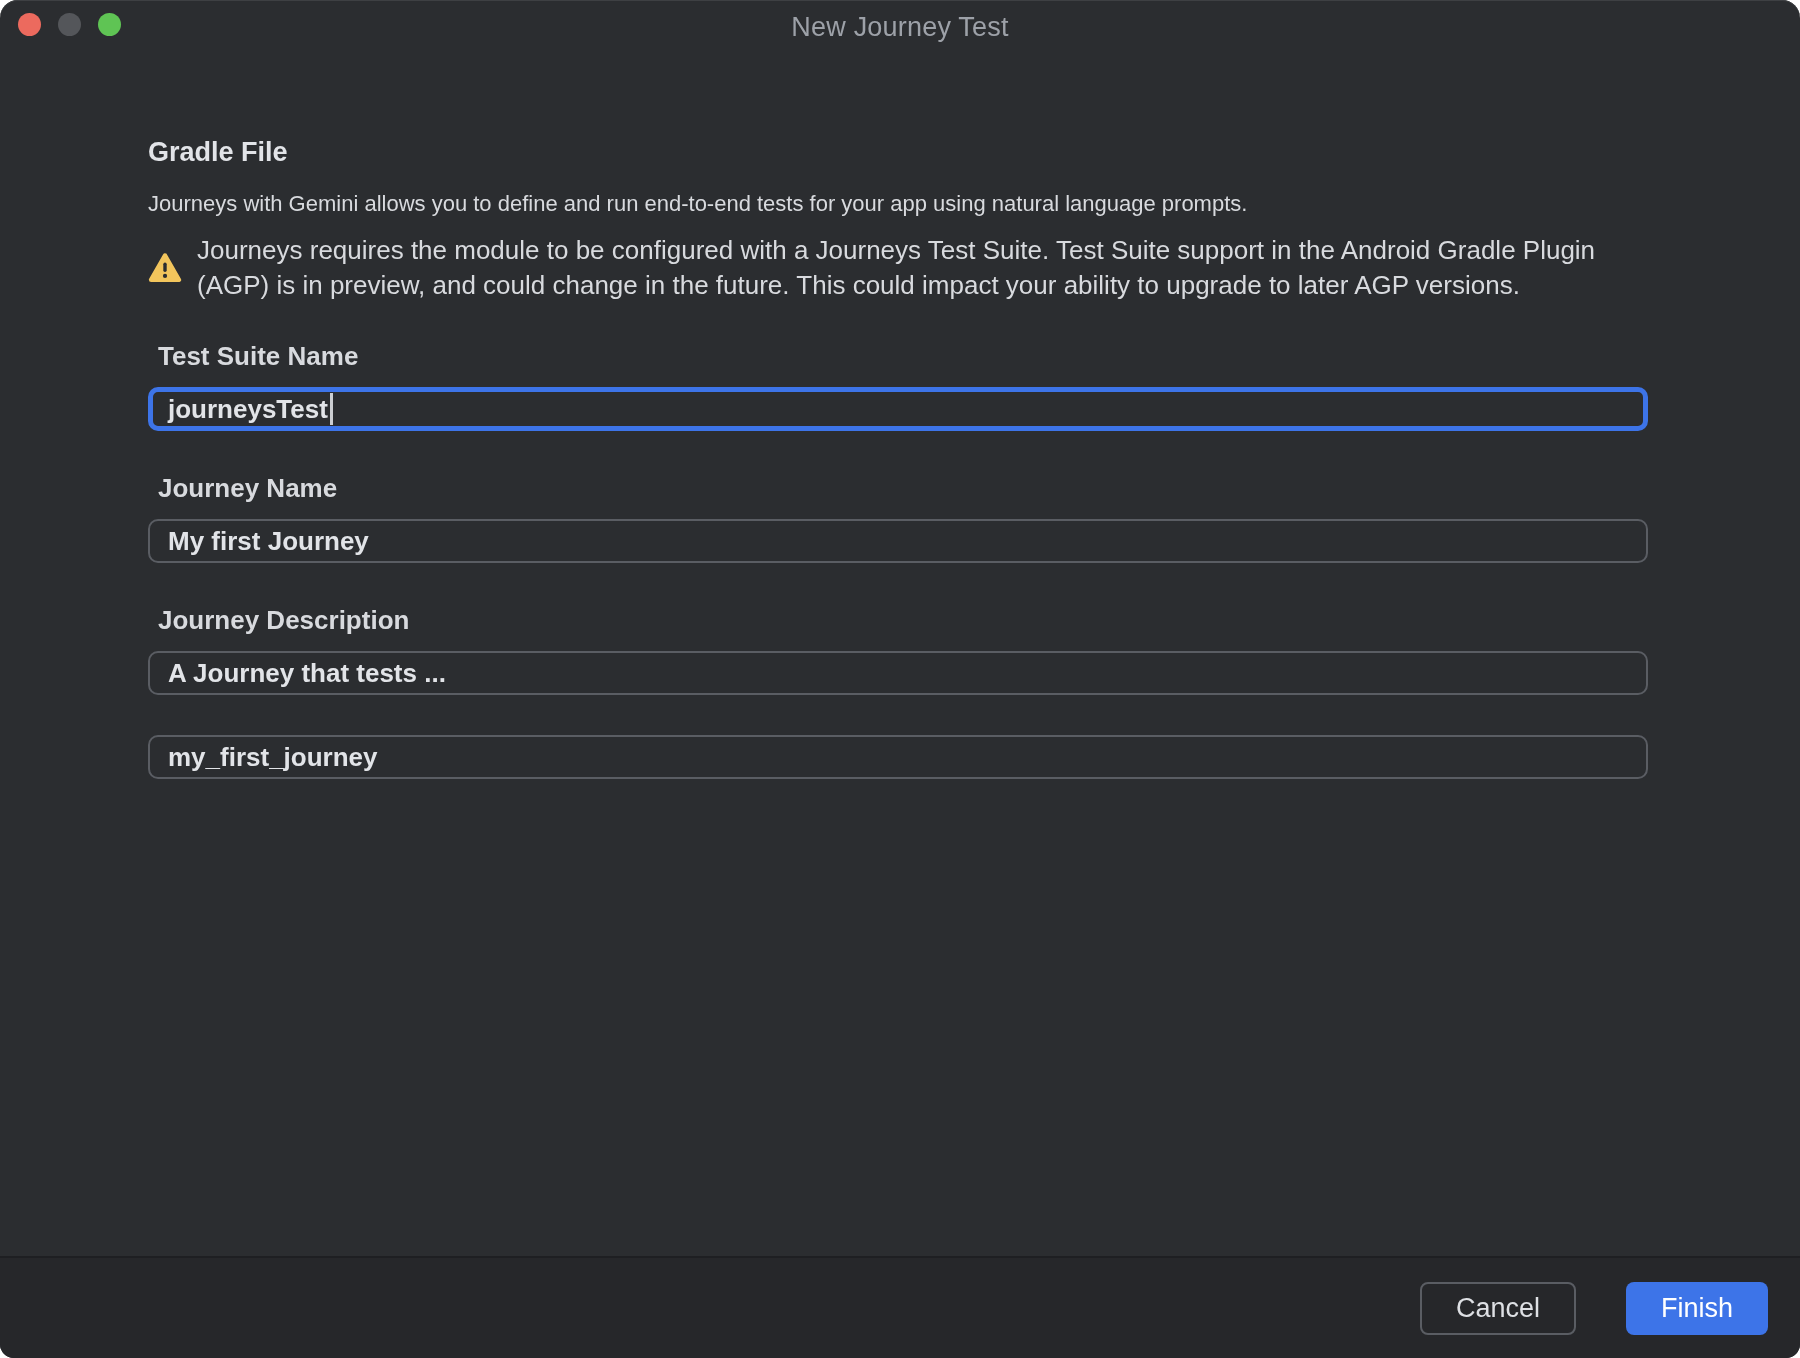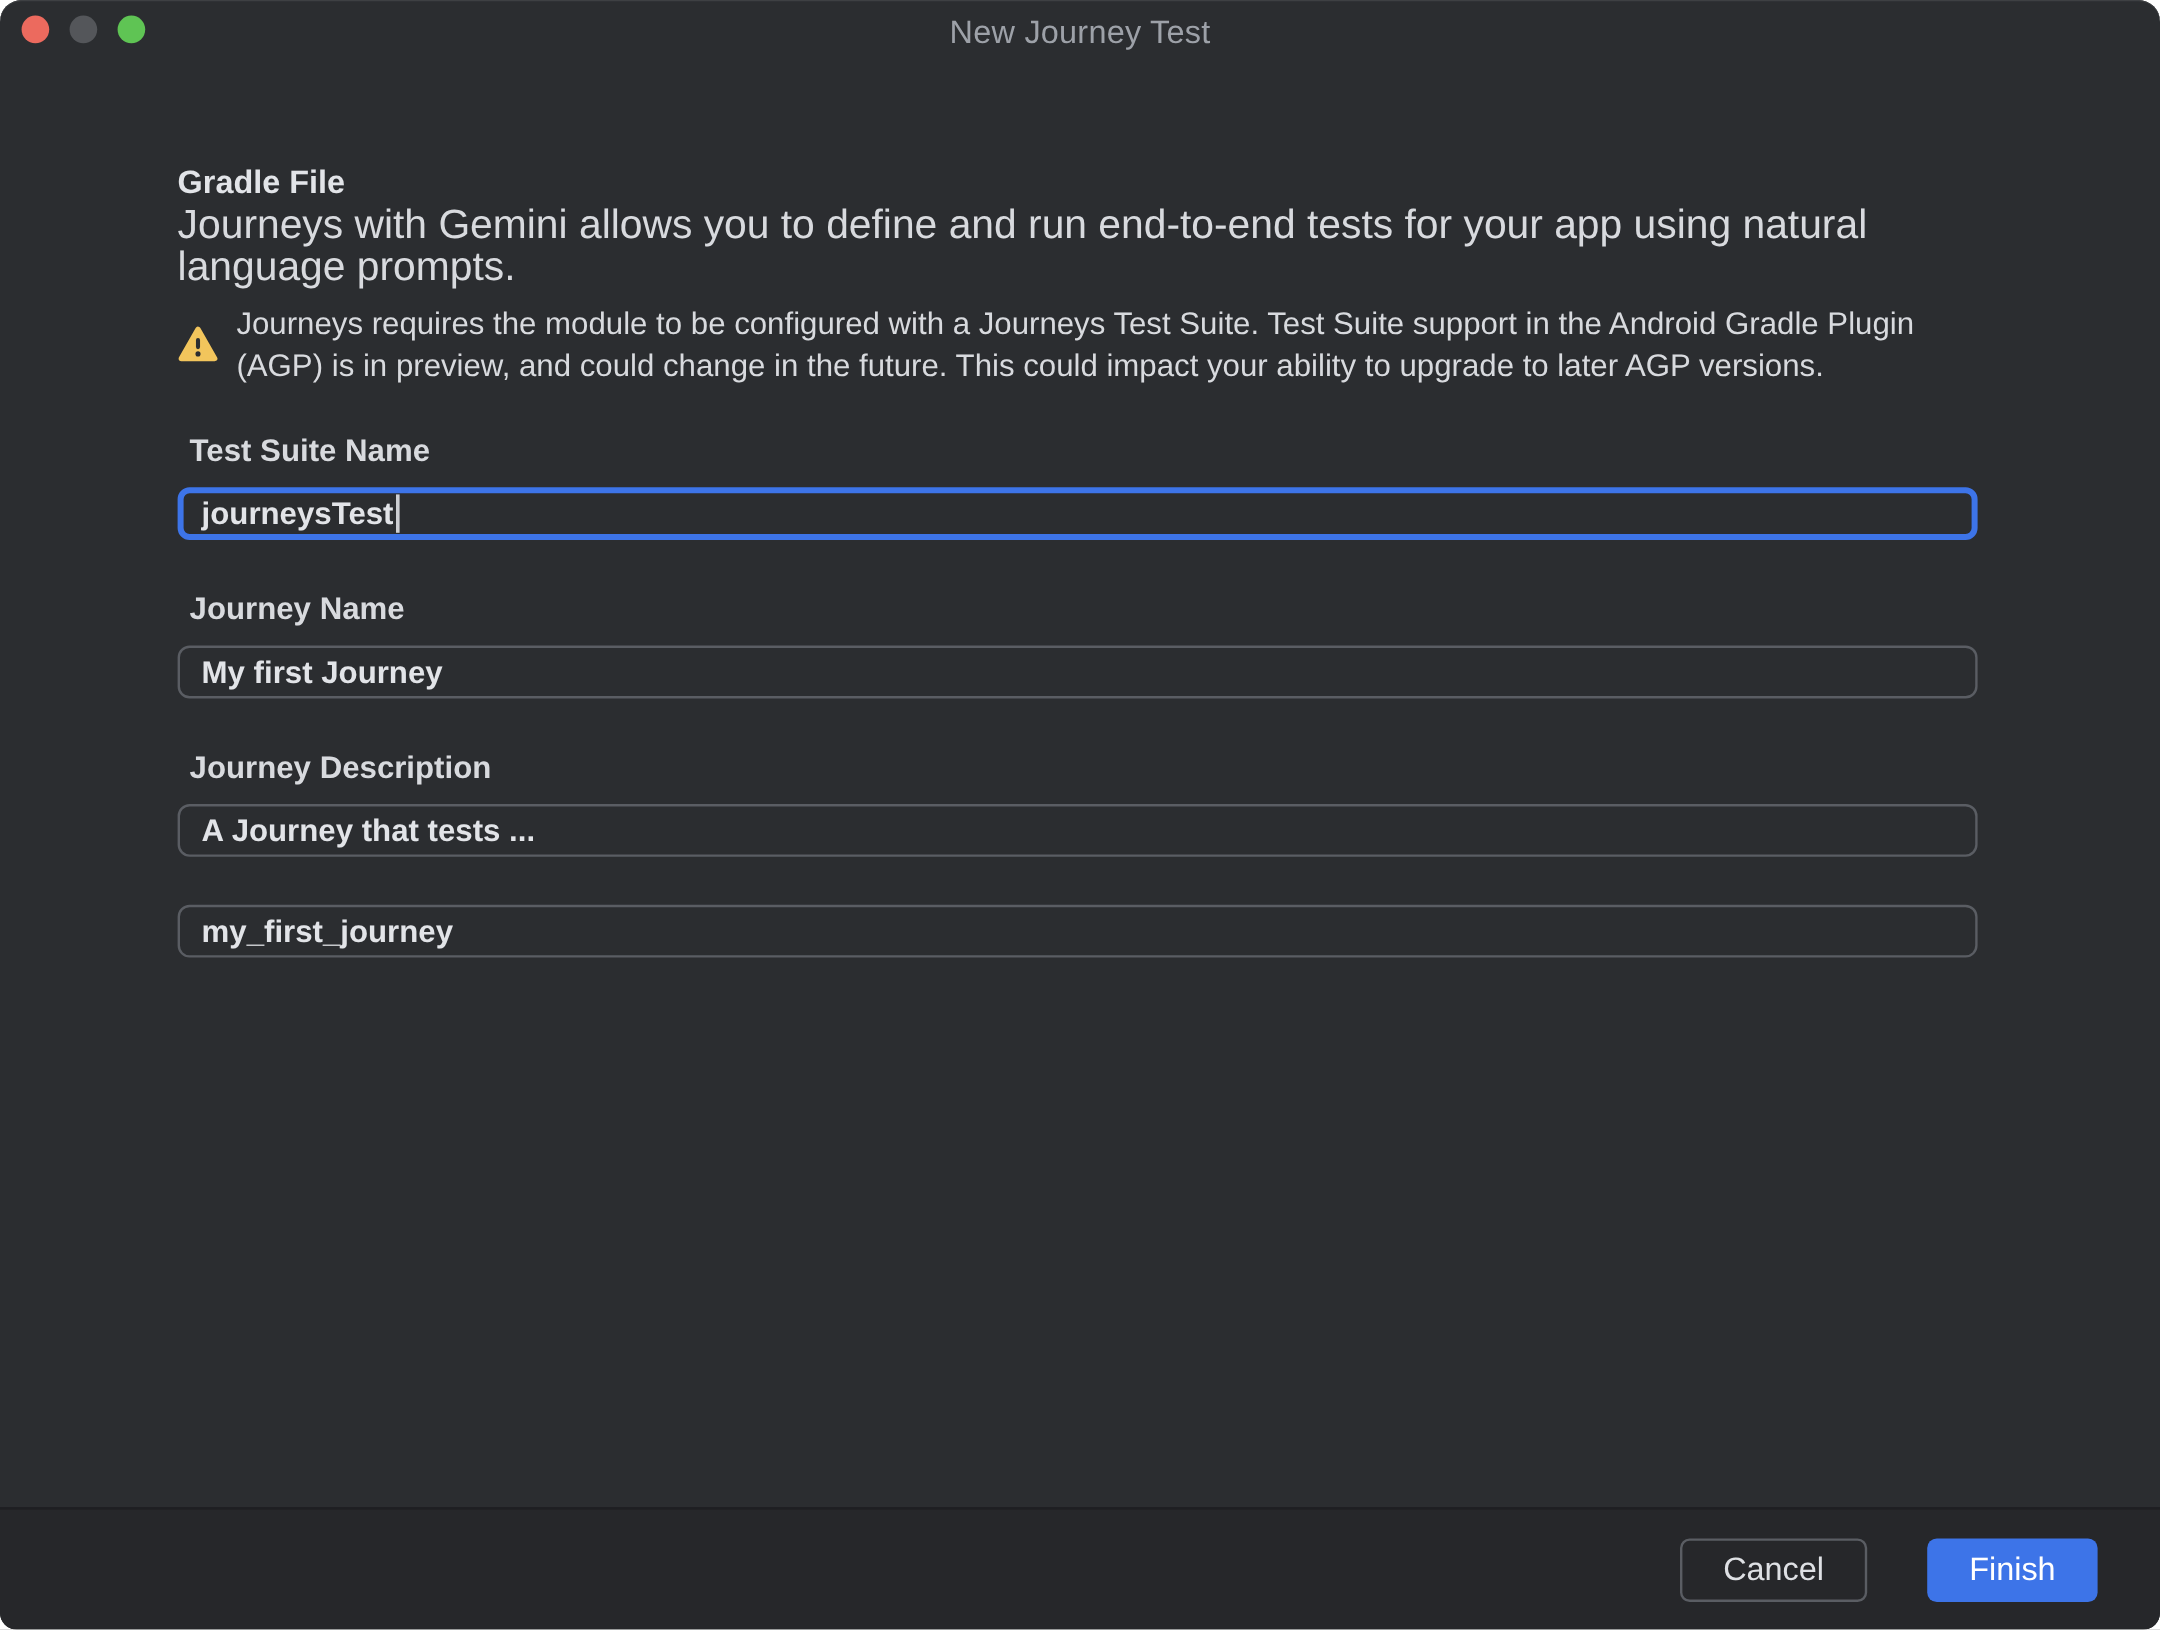--- a/index.html
+++ b/index.html
@@ -57,21 +57,22 @@
     overflow: hidden;
   }
   .section-heading {
     margin-top: 80px;
     font-size: 27px;
     font-weight: 700;
     color: #e2e4e8;
     line-height: 36px;
   }
   .section-description {
-    font-size: 34px;
+    margin-top: 16px;
+    font-size: 22px;
     color: #d8dade;
     line-height: 35px;
   }
   .warning-banner {
     margin-top: 12px;
     display: flex;
     align-items: center;
     gap: 15px;
   }
   .warning-icon {
@@ -124,21 +125,21 @@
   
   .footer {
     flex: 0 0 auto;
     height: 102px;
     background: #26272a;
     border-top: 2px solid #1e1f22;
     display: flex;
     align-items: center;
     justify-content: flex-end;
     gap: 50px;
-    padding-right: 52px;
+    padding-right: 32px;
   }
   .btn {
     height: 53px;
     min-width: 142px;
     padding: 0 34px;
     border-radius: 8px;
     font-family: "Liberation Sans", "DejaVu Sans", sans-serif;
     font-size: 27px;
     display: flex;
     align-items: center;

